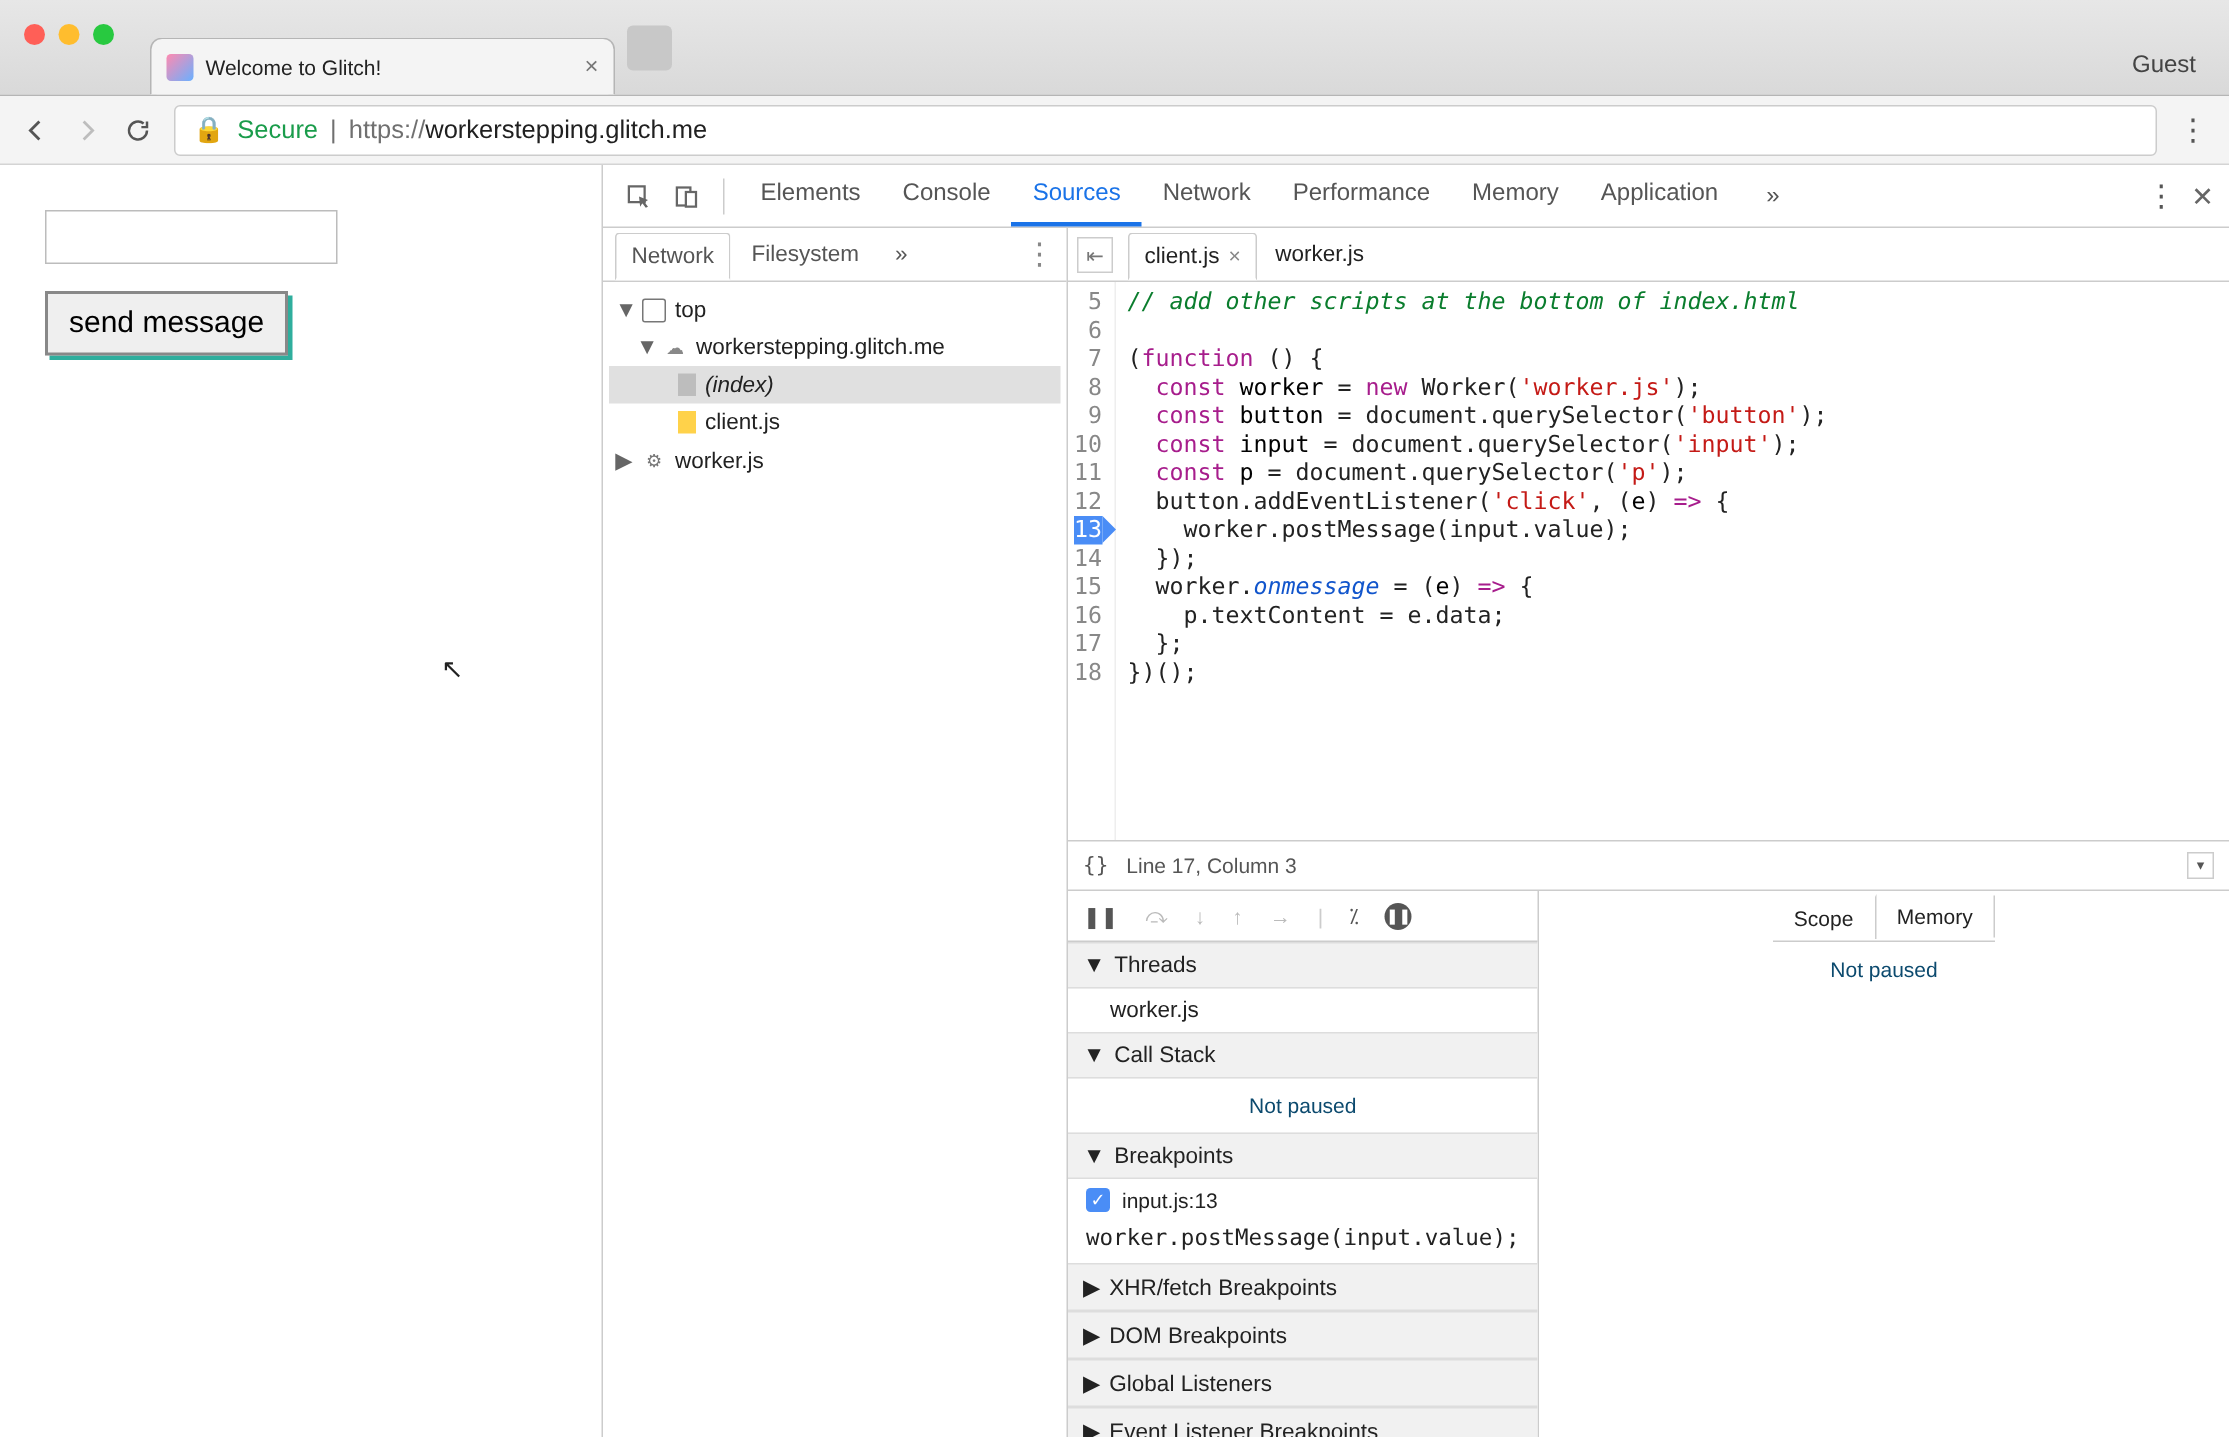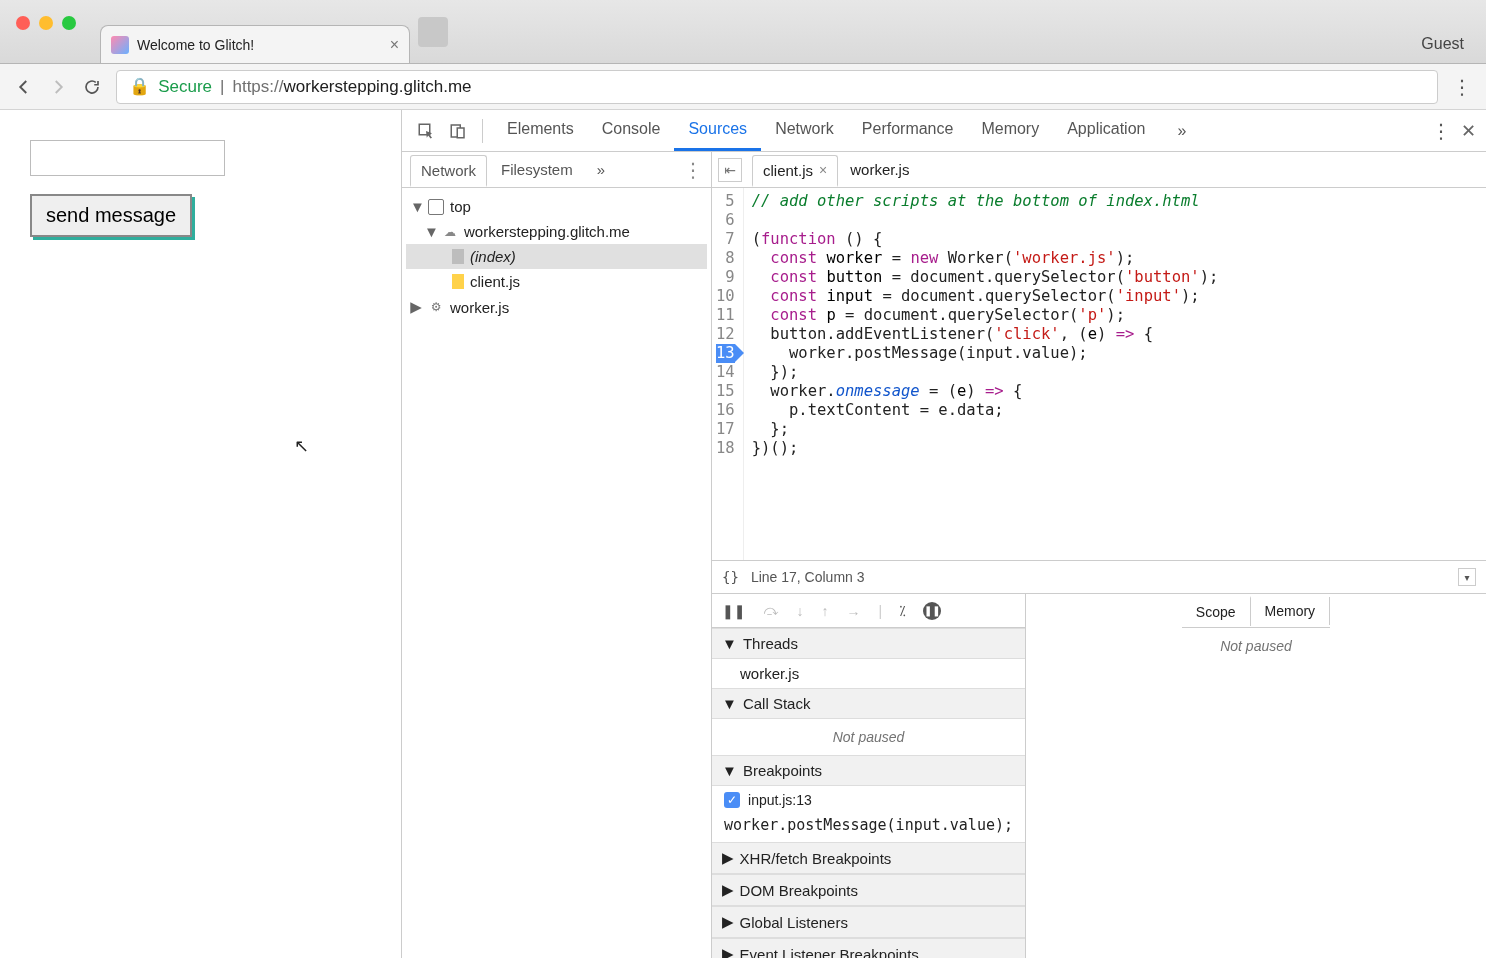--- a/index.html
+++ b/index.html
@@ -76,21 +76,21 @@
 .sl-ico{font-family:monospace;}
 .sl-right{margin-left:auto;border:1px solid #ccc;width:18px;height:18px;display:flex;align-items:center;justify-content:center;font-size:10px;}
 
 .dbg{display:flex;flex:1;border-top:0;}
 .dbg-left{flex:1;border-right:1px solid #ccc;display:flex;flex-direction:column;}
 .dbg-toolbar{height:34px;border-bottom:1px solid #ccc;display:flex;align-items:center;padding:0 10px;gap:18px;color:#555;}
 .pane-hdr{background:#f1f1f1;border-top:1px solid #ddd;border-bottom:1px solid #ddd;padding:6px 10px;font-size:15px;display:flex;align-items:center;gap:6px;}
 .pane-row{padding:6px 14px 6px 28px;font-size:15px;}
 .pane-row.sel{color:#000;position:relative;}
 .pane-row.sel::before{content:"➔";color:#4a8df6;position:absolute;left:8px;}
-.notpaused{text-align:center;color:#737373;font-style:italic;padding:10px;}
+.notpaused{text-align:center;color:#0c4a6e;padding:10px;}
 .bp-row{padding:6px 12px;display:flex;align-items:center;gap:8px;}
 .bp-check{width:16px;height:16px;background:#4a8df6;border-radius:3px;color:#fff;display:flex;align-items:center;justify-content:center;font-size:12px;}
 .bp-code{font-family:Menlo,monospace;padding:2px 12px 8px 12px;font-size:15px;}
 .dbg-right{width:460px;display:flex;flex-direction:column;align-items:center;}
 .scope-tabs{height:34px;border-bottom:1px solid #ccc;display:flex;align-items:center;}
 .scope-tabs .stab{padding:6px 14px;border-right:1px solid #ccc;}
 .scope-tabs .stab.active{background:#fff;border-top:2px solid #fff;}
 svg{display:block;}
 </style>
 </head>

